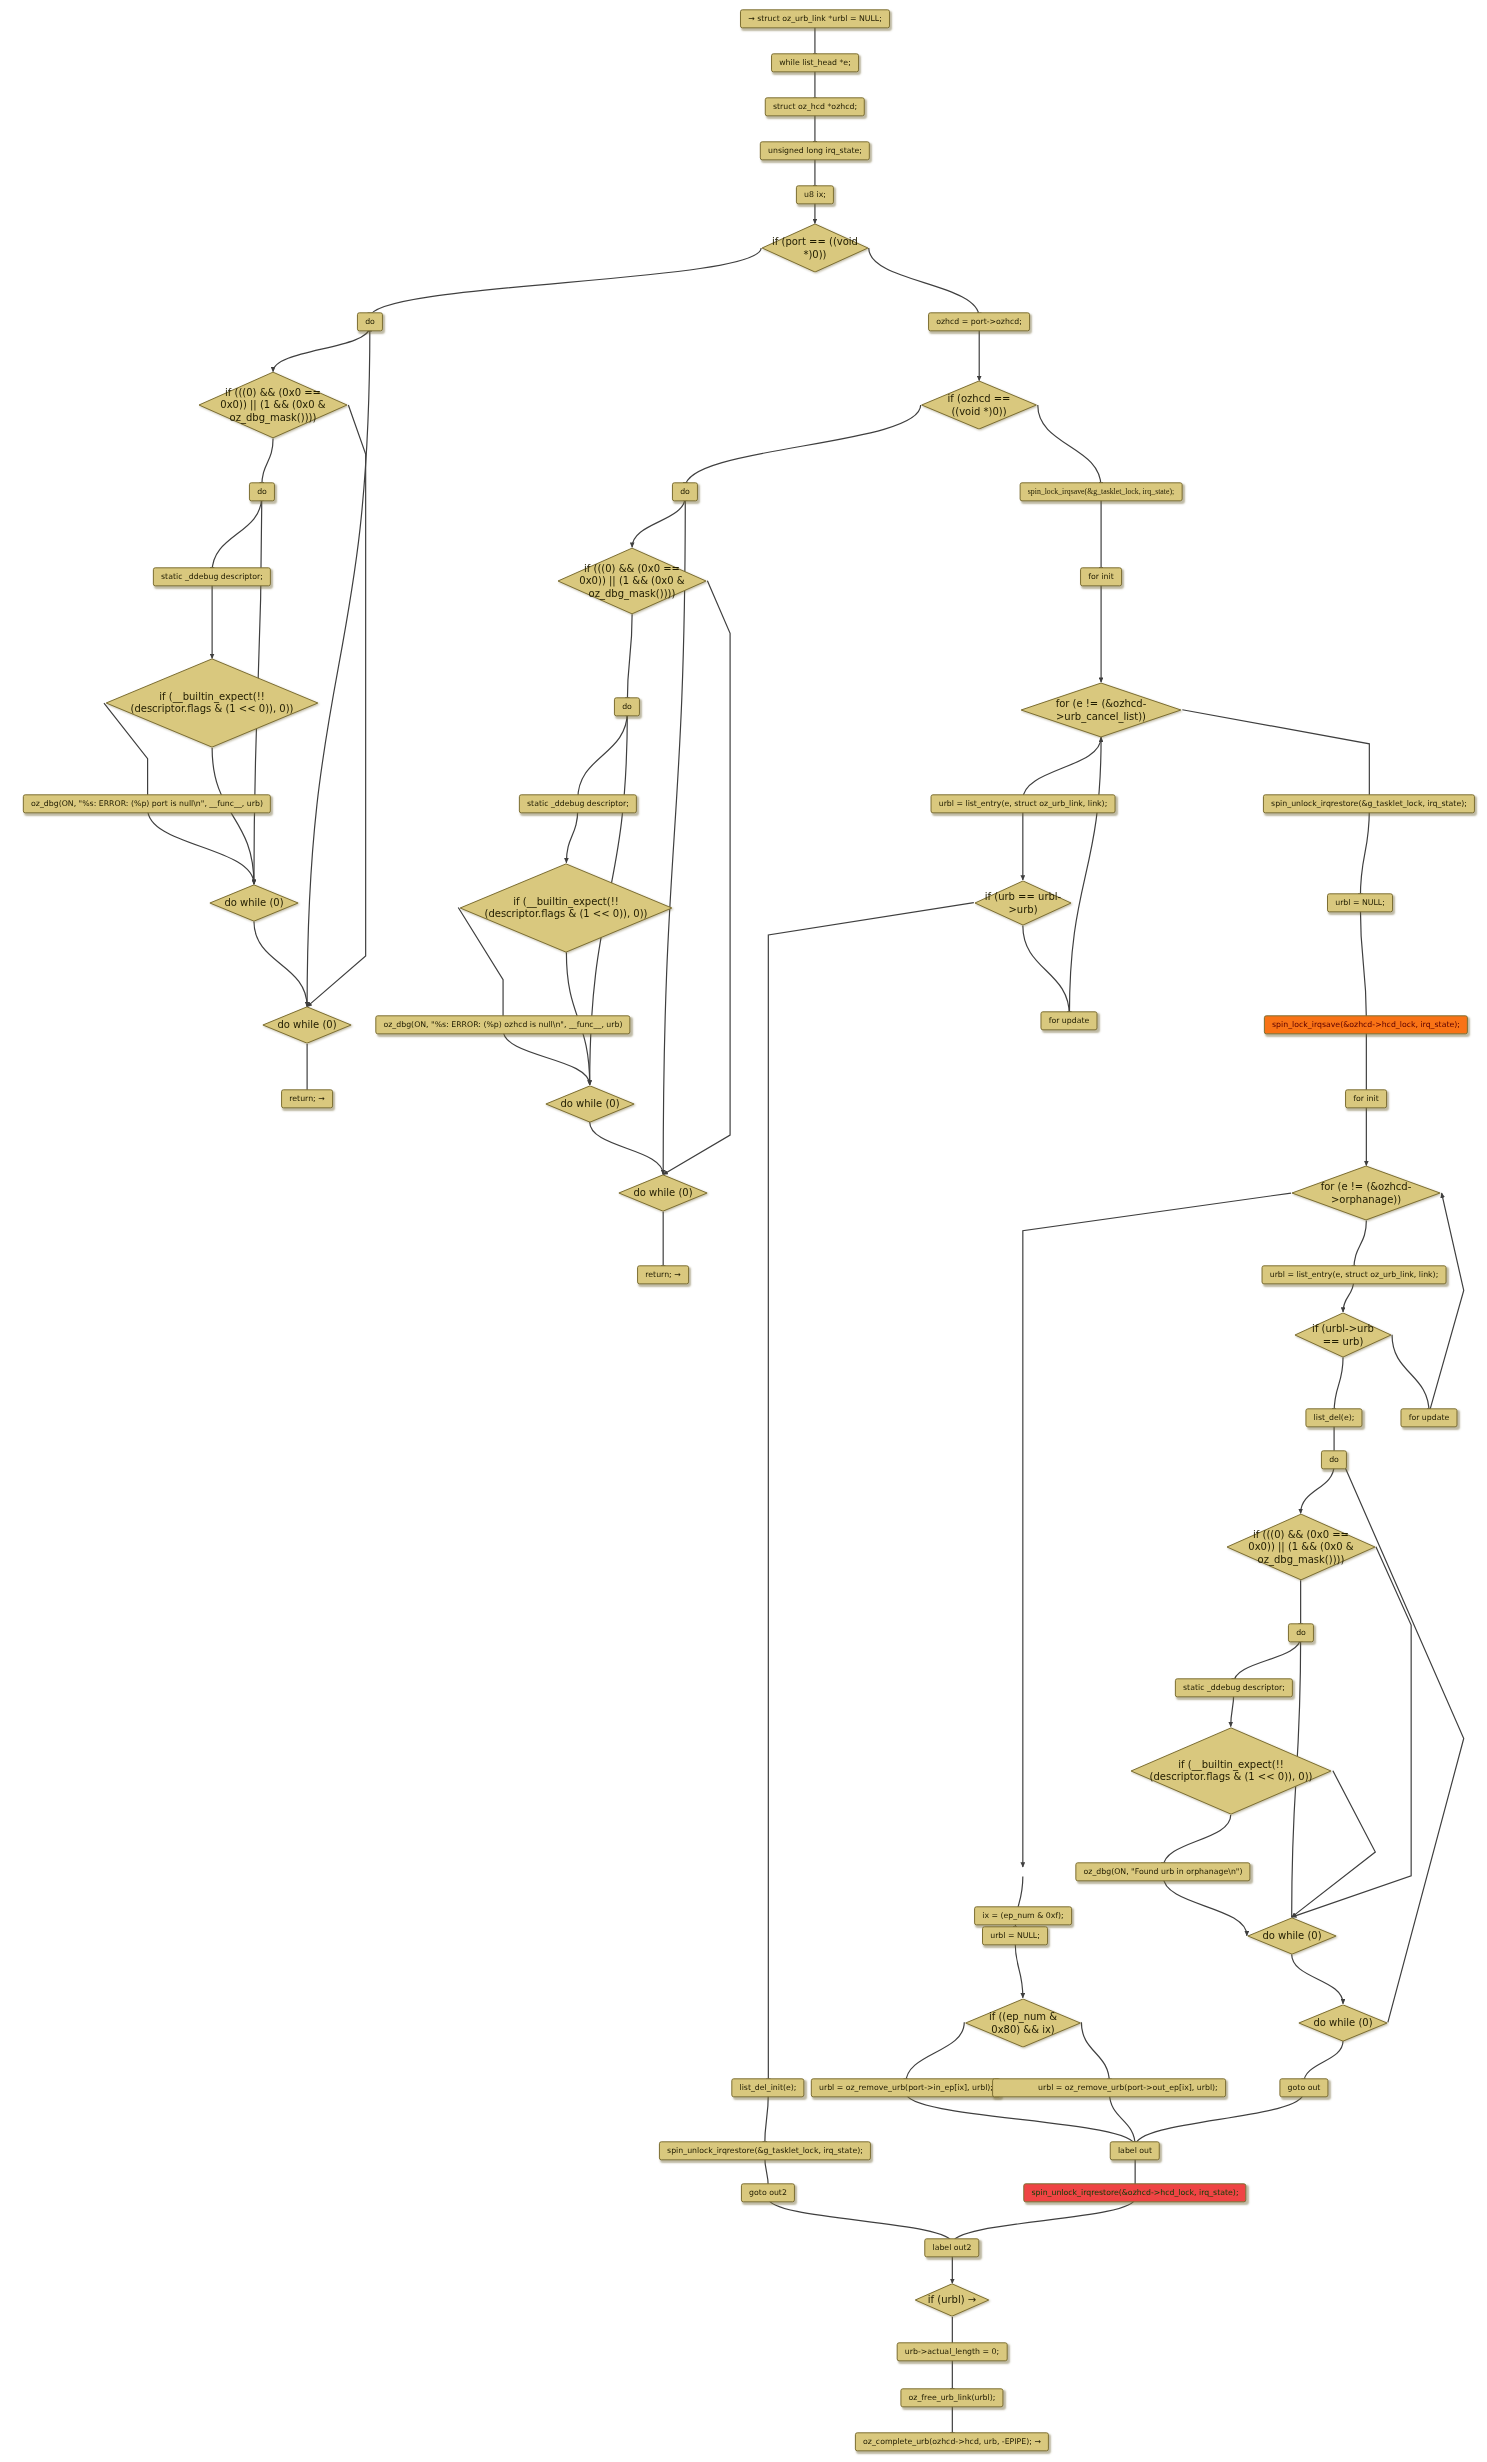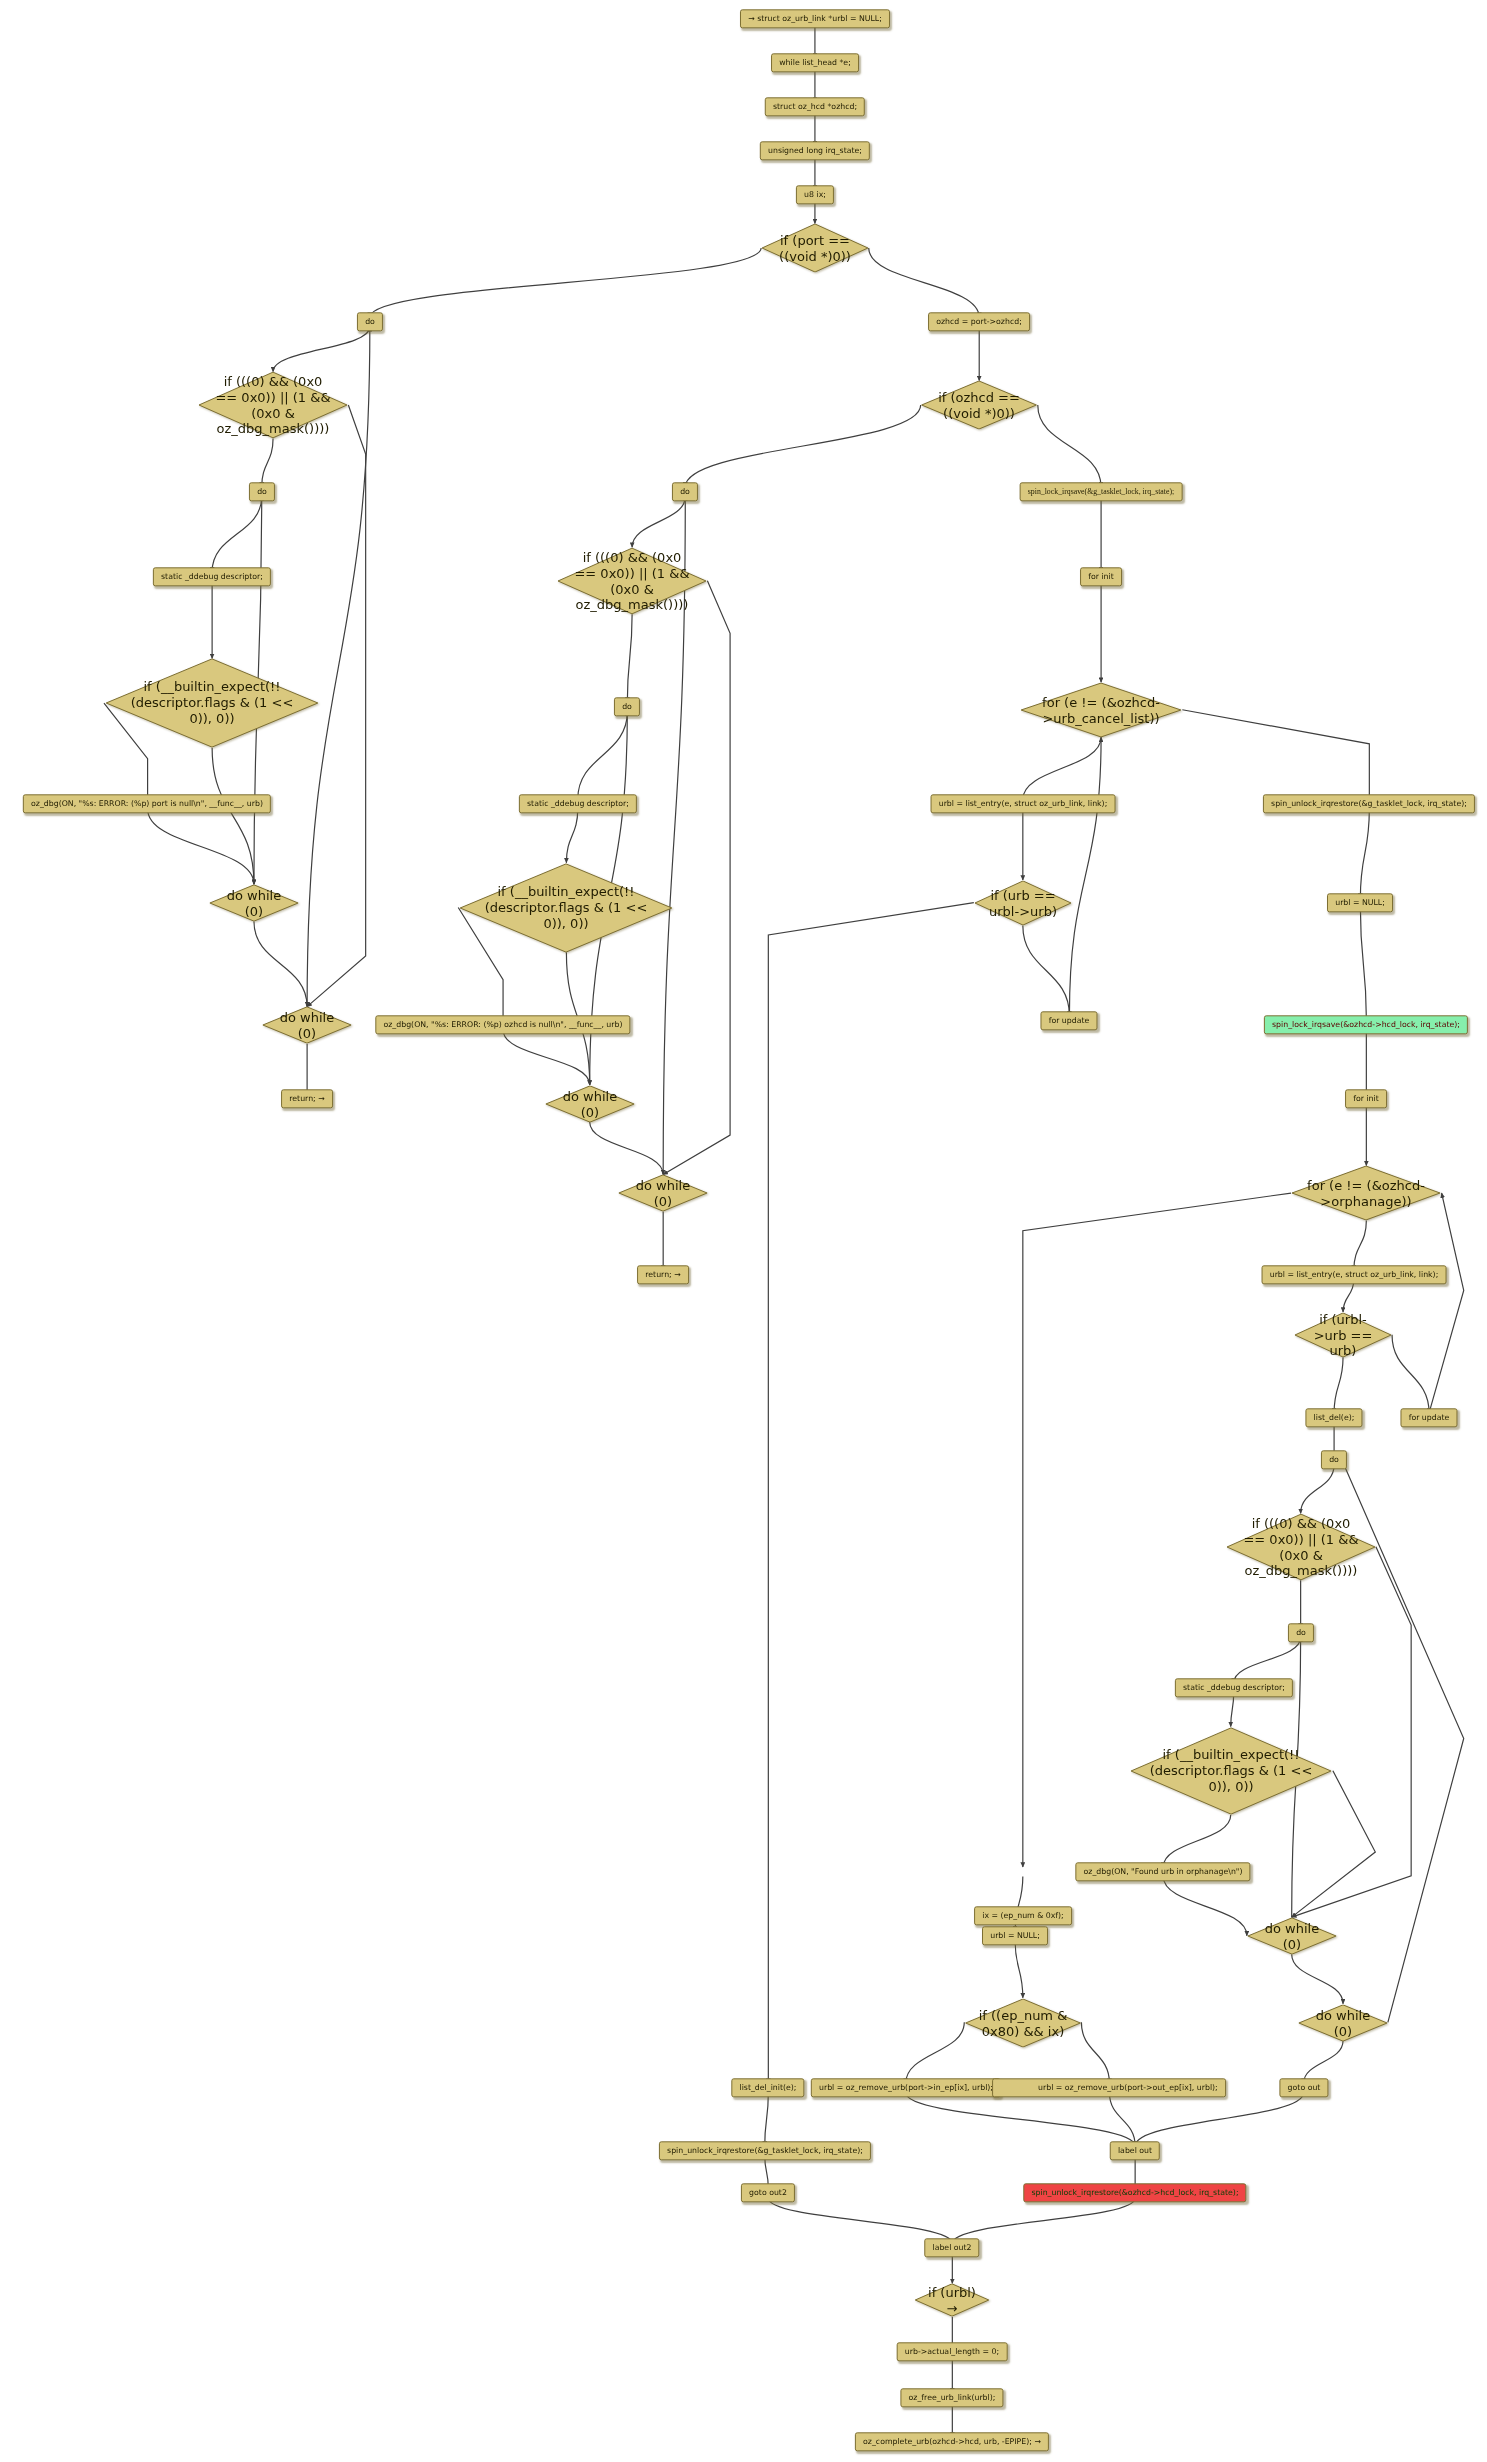--- a/index.html
+++ b/index.html
@@ -9,21 +9,21 @@
   .edge{fill:none;stroke:#3f3f3f;stroke-width:2px;}
   .node{position:absolute;transform:translate(-50%,-50%);font-size:7.8px;color:#201c00;z-index:2;}
   .node.box{
     background:#d9c87e;border:0.6px solid #7d6f33;border-radius:2.4px;
     padding:4.2px 7.2px;white-space:nowrap;text-align:center;
     box-shadow:1.8px 1.8px 1.8px rgba(110,100,50,.45);
   }
   .node.diamond{display:flex;align-items:center;justify-content:center;text-align:center;padding:0;}
   .dshape{position:absolute;left:0;top:0;width:100%;height:100%;filter:drop-shadow(1.8px 1.8px 1.2px rgba(110,100,50,.45));}
   .dshape polygon{fill:#d9c87e;stroke:#7d6f33;stroke-width:1px;vector-effect:non-scaling-stroke;}
-  .dlabel{position:relative;width:80%;line-height:1.22;font-size:13px;word-wrap:break-word;}
+  .dlabel{position:relative;width:80%;line-height:1.22;font-size:10px;word-wrap:break-word;}
 </style>
 </head>
 <body>
 
 <div id="stage">
   <svg id="edges" viewBox="0 0 2490 4121" width="1488" height="2462">
     <defs>
       <marker id="arrow" markerWidth="9" markerHeight="8" refX="8" refY="4" orient="auto" markerUnits="userSpaceOnUse">
         <path d="M0,0 L9,4 L0,8 z" fill="#3f3f3f"></path>
       </marker>
@@ -197,21 +197,21 @@
     <div class="node box" style="left: 1016px; top: 804px;">urbl = list_entry(e, struct oz_urb_link, link);</div>
     <div class="node diamond" style="left: 1016px; top: 903px; width: 98px; height: 45px;">
       <svg class="dshape" viewBox="0 0 100 100" preserveAspectRatio="none">
         <polygon points="50,1 99,50 50,99 1,50"></polygon>
       </svg>
       <span class="dlabel">if (urb == urbl-&gt;urb)</span>
     </div>
     <div class="node box" style="left: 1062px; top: 1021px;">for update</div>
     <div class="node box" style="left: 1362px; top: 804px;">spin_unlock_irqrestore(&amp;g_tasklet_lock, irq_state);</div>
     <div class="node box" style="left: 1353px; top: 903px;">urbl = NULL;</div>
-    <div class="node box" style="left: 1359px; top: 1025px; background: #86efac; color: rgb(92, 0, 0);">spin_lock_irqsave(&amp;ozhcd-&gt;hcd_lock, irq_state);</div>
+    <div class="node box" style="left: 1359px; top: 1025px; background: #f97316; color: rgb(92, 0, 0);">spin_lock_irqsave(&amp;ozhcd-&gt;hcd_lock, irq_state);</div>
     <div class="node box" style="left: 1359px; top: 1099px;">for init</div>
     <div class="node diamond" style="left: 1359px; top: 1193px; width: 151px; height: 55px;">
       <svg class="dshape" viewBox="0 0 100 100" preserveAspectRatio="none">
         <polygon points="50,1 99,50 50,99 1,50"></polygon>
       </svg>
       <span class="dlabel">for (e != (&amp;ozhcd-&gt;orphanage))</span>
     </div>
     <div class="node box" style="left: 1347px; top: 1275px;">urbl = list_entry(e, struct oz_urb_link, link);</div>
     <div class="node diamond" style="left: 1336px; top: 1335px; width: 98px; height: 45px;">
       <svg class="dshape" viewBox="0 0 100 100" preserveAspectRatio="none">

